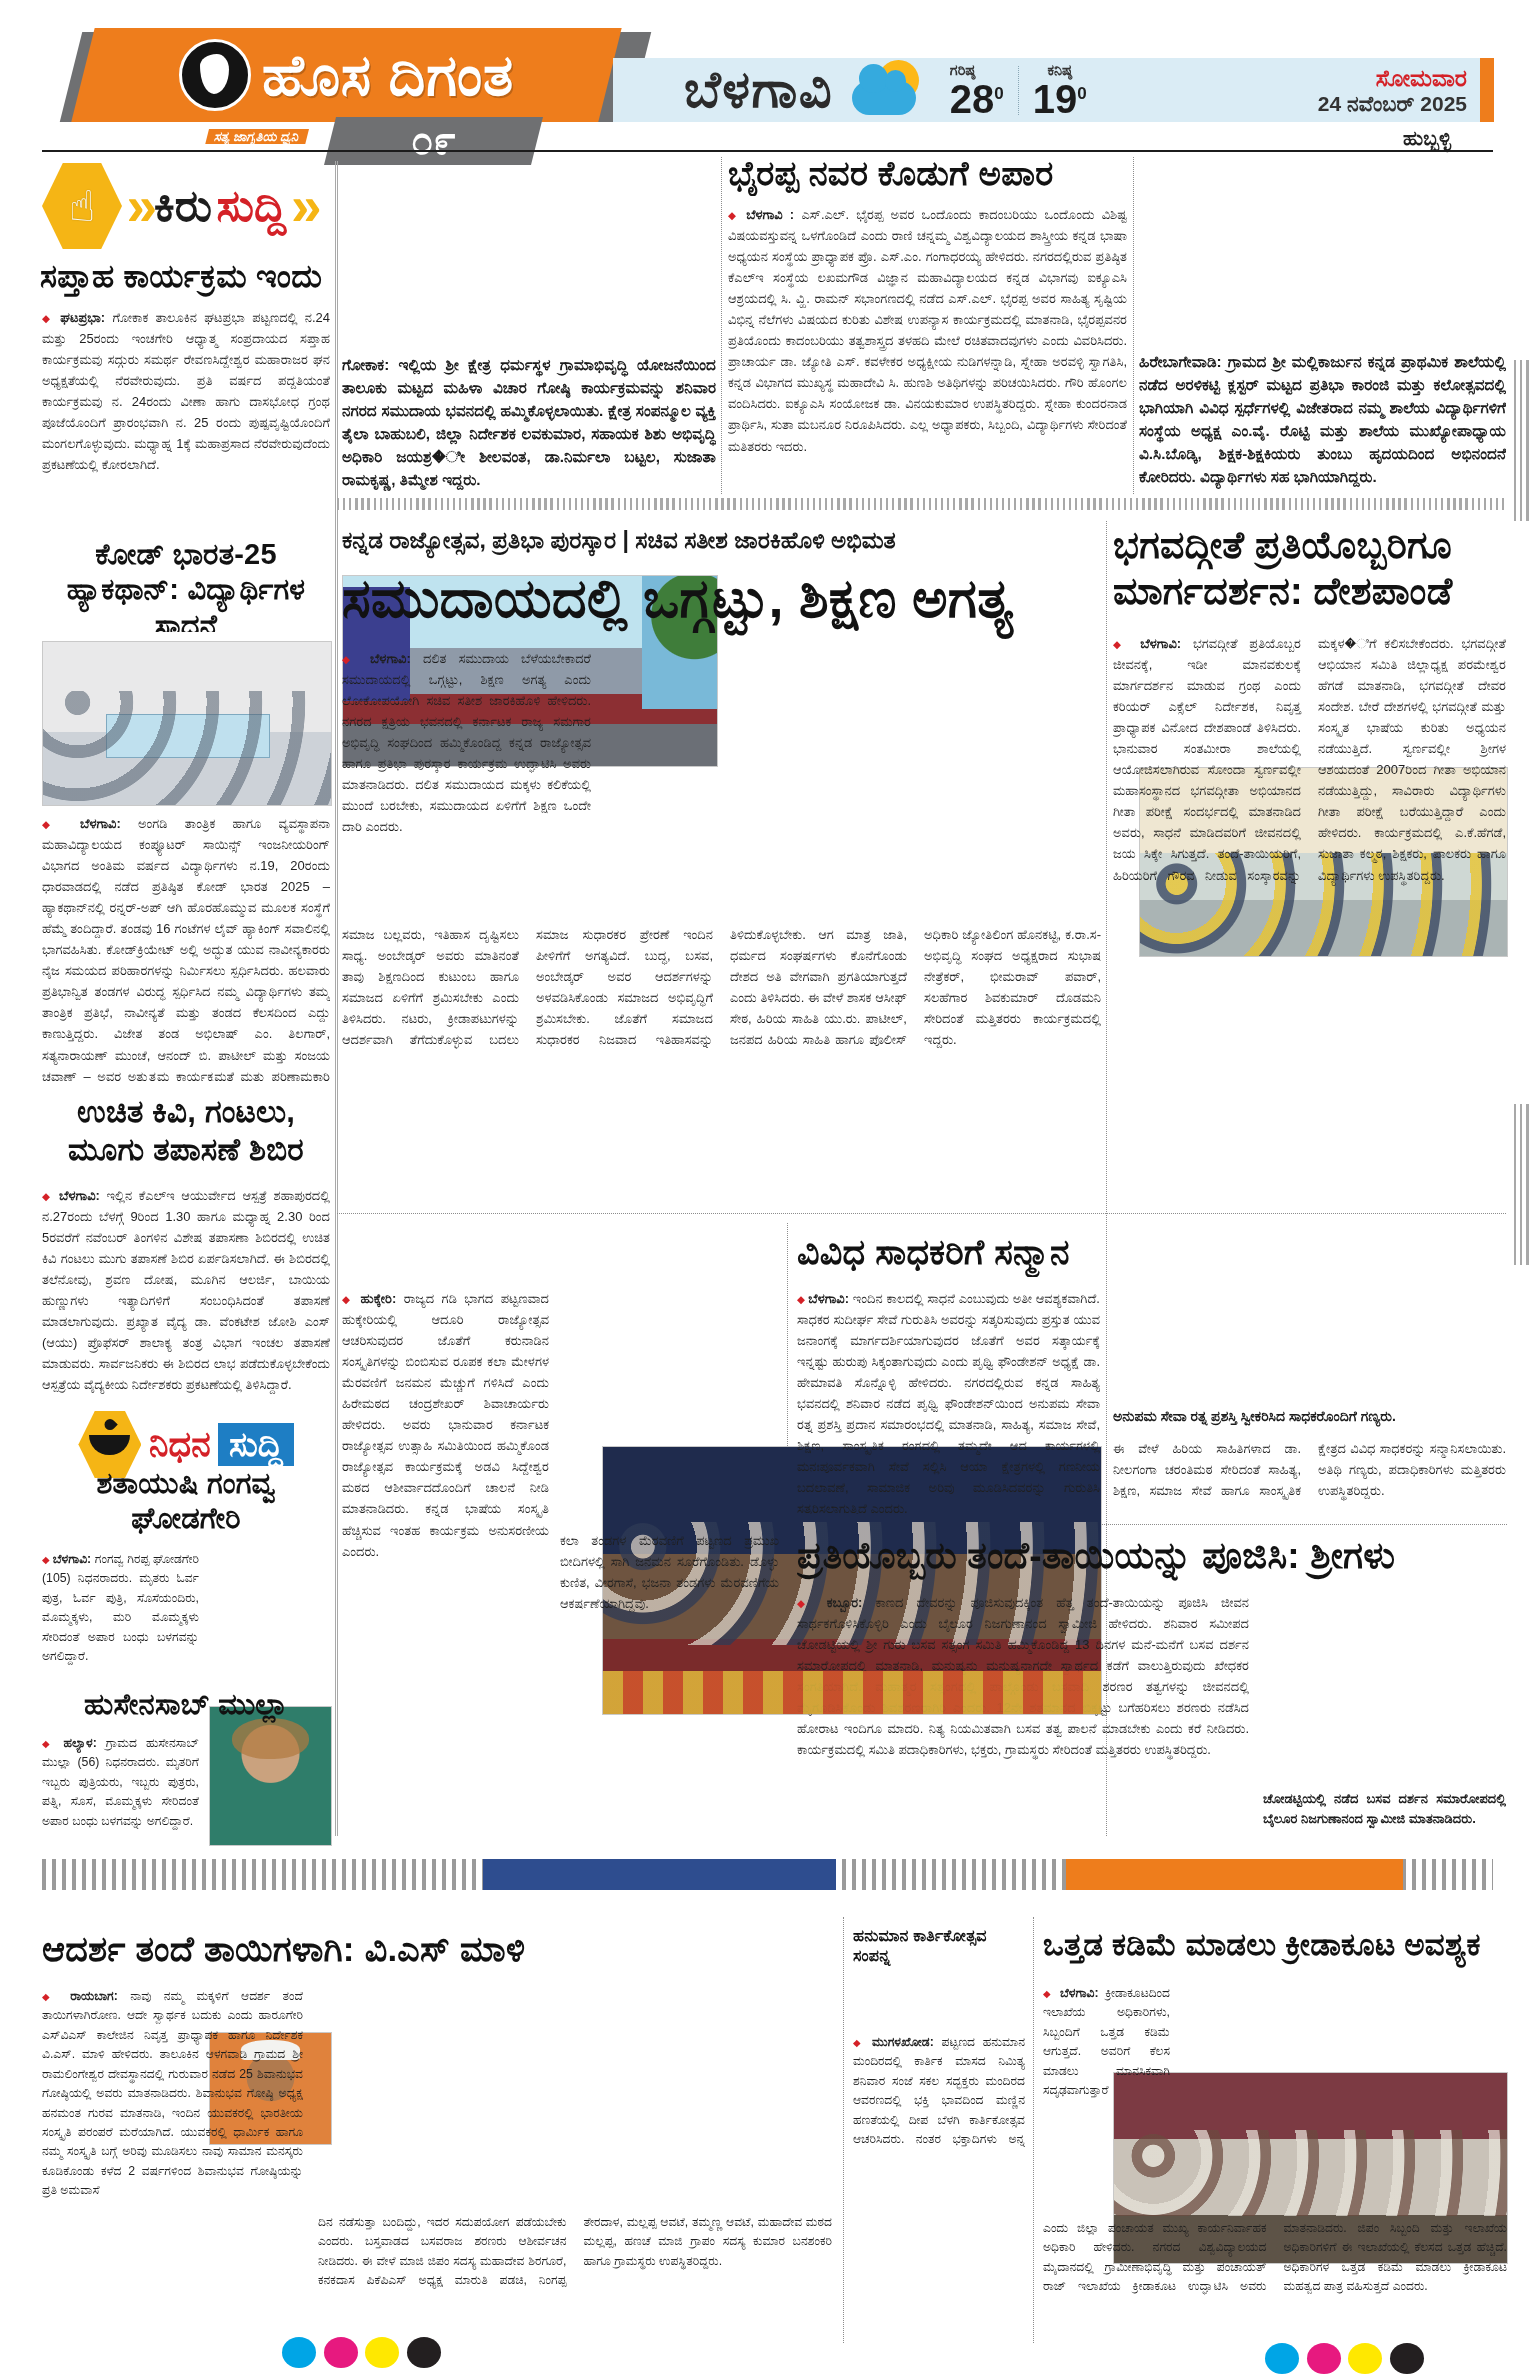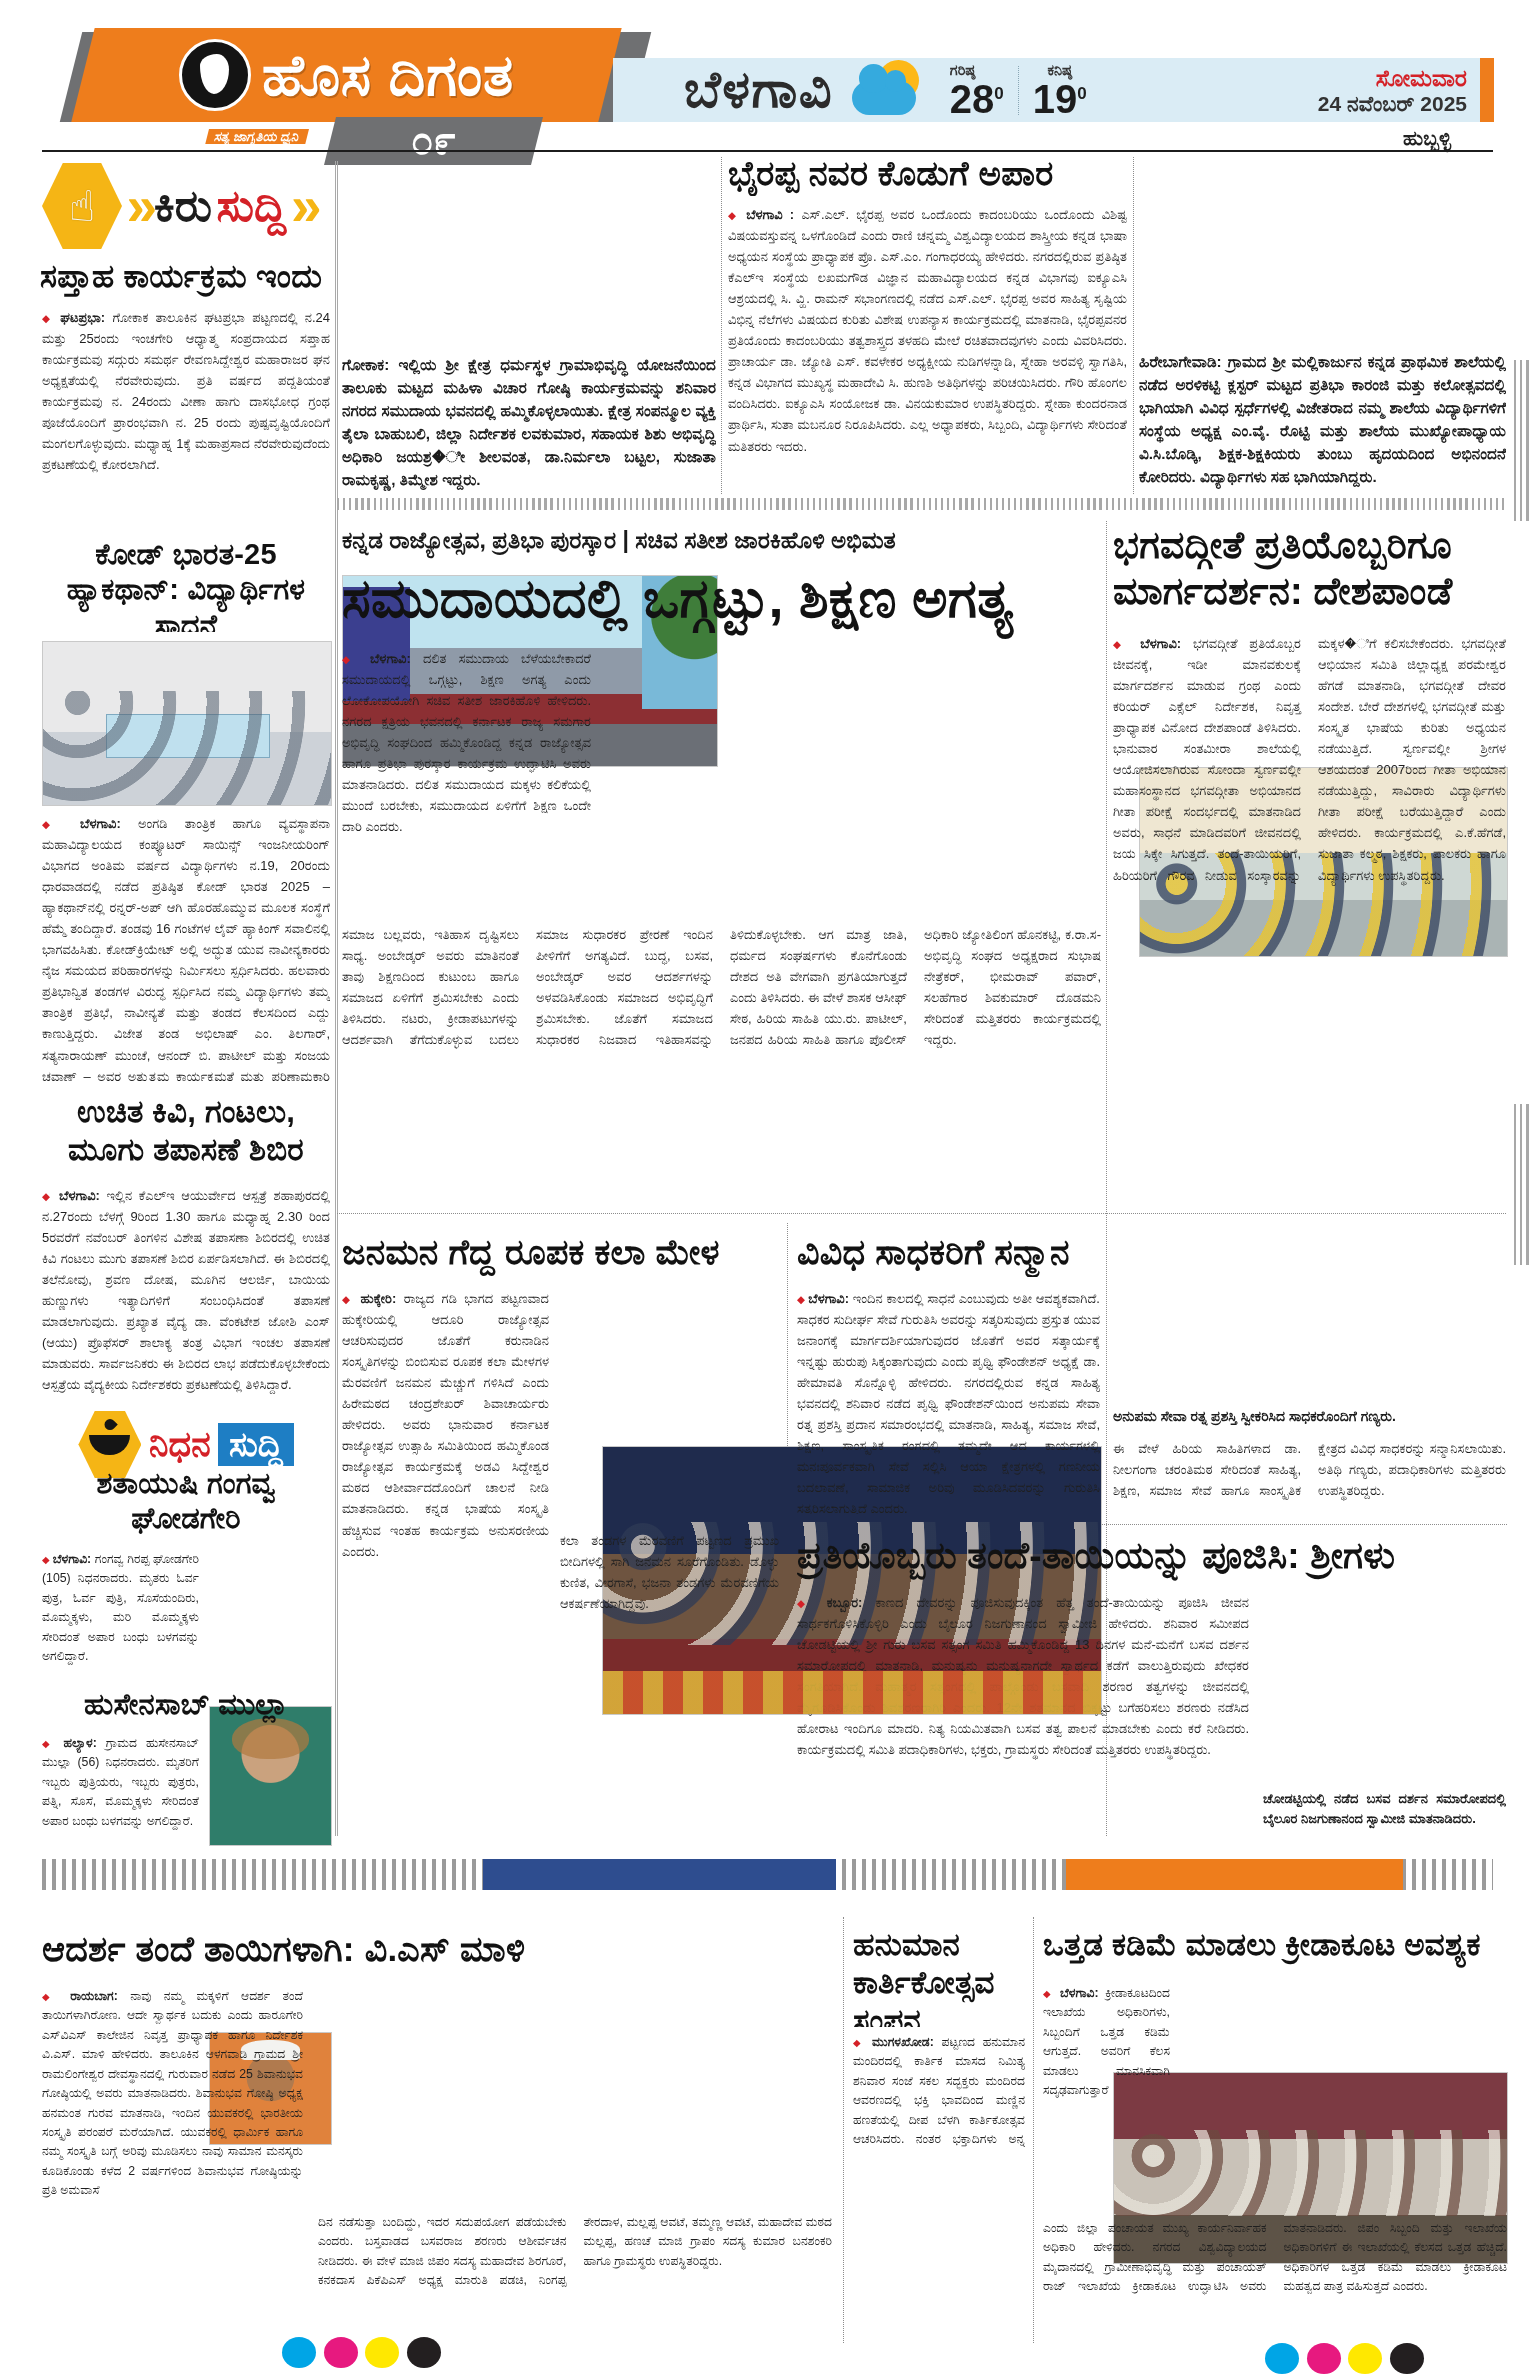--- a/index.html
+++ b/index.html
@@ -217,21 +217,20 @@
   <div class="abs ph ph-stage" style="left:602px;top:646px;width:498px;height:267px;"></div>
   <div class="abs body-txt cols4 clip" style="left:342px;top:924px;width:759px;height:276px;">ಸಮಾಜ ಬಲ್ಲವರು, ಇತಿಹಾಸ ದೃಷ್ಟಿಸಲು ಸಾಧ್ಯ. ಅಂಬೇಡ್ಕರ್ ಅವರು ಮಾತಿನಂತೆ ತಾವು ಶಿಕ್ಷಣದಿಂದ ಕುಟುಂಬ ಹಾಗೂ ಸಮಾಜದ ಏಳಿಗೆಗೆ ಶ್ರಮಿಸಬೇಕು ಎಂದು ತಿಳಿಸಿದರು. ನಟರು, ಕ್ರೀಡಾಪಟುಗಳನ್ನು ಆದರ್ಶವಾಗಿ ತೆಗೆದುಕೊಳ್ಳುವ ಬದಲು ಸಮಾಜ ಸುಧಾರಕರ ಪ್ರೇರಣೆ ಇಂದಿನ ಪೀಳಿಗೆಗೆ ಅಗತ್ಯವಿದೆ. ಬುದ್ಧ, ಬಸವ, ಅಂಬೇಡ್ಕರ್ ಅವರ ಆದರ್ಶಗಳನ್ನು ಅಳವಡಿಸಿಕೊಂಡು ಸಮಾಜದ ಅಭಿವೃದ್ಧಿಗೆ ಶ್ರಮಿಸಬೇಕು. ಜೊತೆಗೆ ಸಮಾಜದ ಸುಧಾರಕರ ನಿಜವಾದ ಇತಿಹಾಸವನ್ನು ತಿಳಿದುಕೊಳ್ಳಬೇಕು. ಆಗ ಮಾತ್ರ ಜಾತಿ, ಧರ್ಮದ ಸಂಘರ್ಷಗಳು ಕೊನೆಗೊಂಡು ದೇಶದ ಅತಿ ವೇಗವಾಗಿ ಪ್ರಗತಿಯಾಗುತ್ತದೆ ಎಂದು ತಿಳಿಸಿದರು. ಈ ವೇಳೆ ಶಾಸಕ ಆಸೀಫ್ ಸೇಠ, ಹಿರಿಯ ಸಾಹಿತಿ ಯು.ರು. ಪಾಟೀಲ್, ಜನಪದ ಹಿರಿಯ ಸಾಹಿತಿ ಹಾಗೂ ಪೊಲೀಸ್ ಅಧಿಕಾರಿ ಜ್ಯೋತಿಲಿಂಗ ಹೊನಕಟ್ಟಿ, ಕ.ರಾ.ಸ-ಅಭಿವೃದ್ಧಿ ಸಂಘದ ಅಧ್ಯಕ್ಷರಾದ ಸುಭಾಷ ನೇತ್ರೆಕರ್, ಭೀಮರಾವ್ ಪವಾರ್, ಸಲಹೆಗಾರ ಶಿವಕುಮಾರ್ ದೊಡಮನಿ ಸೇರಿದಂತೆ ಮತ್ತಿತರರು ಕಾರ್ಯಕ್ರಮದಲ್ಲಿ ಇದ್ದರು.</div>
 
   <div class="abs headline clip" style="left:1113px;top:523px;width:393px;height:101px;font-size:38px;line-height:1.2;">ಭಗವದ್ಗೀತೆ ಪ್ರತಿಯೊಬ್ಬರಿಗೂ ಮಾರ್ಗದರ್ಶನ: ದೇಶಪಾಂಡೆ</div>
   <div class="abs body-txt cols2 clip" style="left:1113px;top:633px;width:393px;height:362px;">
     <span class="dl">ಬೆಳಗಾವಿ:</span>
     <span>ಭಗವದ್ಗೀತೆ ಪ್ರತಿಯೊಬ್ಬರ ಜೀವನಕ್ಕೆ, ಇಡೀ ಮಾನವಕುಲಕ್ಕೆ ಮಾರ್ಗದರ್ಶನ ಮಾಡುವ ಗ್ರಂಥ ಎಂದು ಕರಿಯರ್ ಎಕ್ಸೆಲ್ ನಿರ್ದೇಶಕ, ನಿವೃತ್ತ ಪ್ರಾಧ್ಯಾಪಕ ವಿನೋದ ದೇಶಪಾಂಡೆ ತಿಳಿಸಿದರು. ಭಾನುವಾರ ಸಂತಮೀರಾ ಶಾಲೆಯಲ್ಲಿ ಆಯೋಜಿಸಲಾಗಿರುವ ಸೋಂದಾ ಸ್ವರ್ಣವಲ್ಲೀ ಮಹಾಸಂಸ್ಥಾನದ ಭಗವದ್ಗೀತಾ ಅಭಿಯಾನದ ಗೀತಾ ಪರೀಕ್ಷೆ ಸಂದರ್ಭದಲ್ಲಿ ಮಾತನಾಡಿದ ಅವರು, ಸಾಧನೆ ಮಾಡಿದವರಿಗೆ ಜೀವನದಲ್ಲಿ ಜಯ ಸಿಕ್ಕೇ ಸಿಗುತ್ತದೆ. ತಂದೆ-ತಾಯಿಯರಿಗೆ, ಹಿರಿಯರಿಗೆ ಗೌರವ ನೀಡುವ ಸಂಸ್ಕಾರವನ್ನು ಮಕ್ಕಳ�ಿಗೆ ಕಲಿಸಬೇಕೆಂದರು. ಭಗವದ್ಗೀತೆ ಆಭಿಯಾನ ಸಮಿತಿ ಜಿಲ್ಲಾಧ್ಯಕ್ಷ ಪರಮೇಶ್ವರ ಹೆಗಡೆ ಮಾತನಾಡಿ, ಭಗವದ್ಗೀತೆ ದೇವರ ಸಂದೇಶ. ಬೇರೆ ದೇಶಗಳಲ್ಲಿ ಭಗವದ್ಗೀತೆ ಮತ್ತು ಸಂಸ್ಕೃತ ಭಾಷೆಯ ಕುರಿತು ಅಧ್ಯಯನ ನಡೆಯುತ್ತಿದೆ. ಸ್ವರ್ಣವಲ್ಲೀ ಶ್ರೀಗಳ ಆಶಯದಂತೆ 2007ರಿಂದ ಗೀತಾ ಅಭಿಯಾನ ನಡೆಯುತ್ತಿದ್ದು, ಸಾವಿರಾರು ವಿದ್ಯಾರ್ಥಿಗಳು ಗೀತಾ ಪರೀಕ್ಷೆ ಬರೆಯುತ್ತಿದ್ದಾರೆ ಎಂದು ಹೇಳಿದರು. ಕಾರ್ಯಕ್ರಮದಲ್ಲಿ ಎ.ಕೆ.ಹೆಗಡೆ, ಸುಜಾತಾ ಕಲ್ಮಠ, ಶಿಕ್ಷಕರು, ಪಾಲಕರು ಹಾಗೂ ವಿದ್ಯಾರ್ಥಿಗಳು ಉಪಸ್ಥಿತರಿದ್ದರು.</span>
   </div>
   <div class="abs ph ph-func" style="left:1113px;top:1003px;width:393px;height:190px;"></div>
 
-  <div class="abs headline clip" style="left:342px;top:1231px;width:437px;height:46px;font-size:35px;">ಜನಮನ ಗೆದ್ದ ರೂಪಕ ಕಲಾ ಮೇಳ</div>
   <div class="abs body-txt clip" style="left:342px;top:1288px;width:207px;height:544px;">
     <span class="dl">ಹುಕ್ಕೇರಿ:</span>
     <span>ರಾಜ್ಯದ ಗಡಿ ಭಾಗದ ಪಟ್ಟಣವಾದ ಹುಕ್ಕೇರಿಯಲ್ಲಿ ಆದೂರಿ ರಾಜ್ಯೋತ್ಸವ ಆಚರಿಸುವುದರ ಜೊತೆಗೆ ಕರುನಾಡಿನ ಸಂಸ್ಕೃತಿಗಳನ್ನು ಬಿಂಬಿಸುವ ರೂಪಕ ಕಲಾ ಮೇಳಗಳ ಮೆರವಣಿಗೆ ಜನಮನ ಮೆಚ್ಚುಗೆ ಗಳಿಸಿದೆ ಎಂದು ಹಿರೇಮಠದ ಚಂದ್ರಶೇಖರ್ ಶಿವಾಚಾರ್ಯರು ಹೇಳಿದರು. ಅವರು ಭಾನುವಾರ ಕರ್ನಾಟಕ ರಾಜ್ಯೋತ್ಸವ ಉತ್ಸಾಹಿ ಸಮಿತಿಯಿಂದ ಹಮ್ಮಿಕೊಂಡ ರಾಜ್ಯೋತ್ಸವ ಕಾರ್ಯಕ್ರಮಕ್ಕೆ ಅಡವಿ ಸಿದ್ದೇಶ್ವರ ಮಠದ ಆಶೀರ್ವಾದದೊಂದಿಗೆ ಚಾಲನೆ ನೀಡಿ ಮಾತನಾಡಿದರು. ಕನ್ನಡ ಭಾಷೆಯ ಸಂಸ್ಕೃತಿ ಹೆಚ್ಚಿಸುವ ಇಂತಹ ಕಾರ್ಯಕ್ರಮ ಅನುಸರಣೀಯ ಎಂದರು.</span>
   </div>
   <div class="abs body-txt clip" style="left:560px;top:1530px;width:219px;height:303px;">ಕಲಾ ತಂಡಗಳ ಮೆರವಣಿಗೆ ಪಟ್ಟಣದ ಪ್ರಮುಖ ಬೀದಿಗಳಲ್ಲಿ ಸಾಗಿ ಜನಮನ ಸೂರೆಗೊಂಡಿತು. ಡೊಳ್ಳು ಕುಣಿತ, ವೀರಗಾಸೆ, ಭಜನಾ ತಂಡಗಳು ಮೆರವಣಿಗೆಯ ಆಕರ್ಷಣೆಯಾಗಿದ್ದವು.</div>
 
   <div class="abs headline clip" style="left:797px;top:1231px;width:303px;height:46px;font-size:35px;">ವಿವಿಧ ಸಾಧಕರಿಗೆ ಸನ್ಮಾನ</div>
   <div class="abs body-txt clip" style="left:797px;top:1288px;width:303px;height:226px;">
     <span class="dl">ಬೆಳಗಾವಿ:</span>
     <span>ಇಂದಿನ ಕಾಲದಲ್ಲಿ ಸಾಧನೆ ಎಂಬುವುದು ಅತೀ ಆವಶ್ಯಕವಾಗಿದೆ. ಸಾಧಕರ ಸುದೀರ್ಘ ಸೇವೆ ಗುರುತಿಸಿ ಅವರನ್ನು ಸತ್ಕರಿಸುವುದು ಪ್ರಸ್ತುತ ಯುವ ಜನಾಂಗಕ್ಕೆ ಮಾರ್ಗದರ್ಶಿಯಾಗುವುದರ ಜೊತೆಗೆ ಅವರ ಸತ್ಕಾರ್ಯಕ್ಕೆ ಇನ್ನಷ್ಟು ಹುರುಪು ಸಿಕ್ಕಂತಾಗುವುದು ಎಂದು ಪೃಥ್ವಿ ಫೌಂಡೇಶನ್ ಅಧ್ಯಕ್ಷೆ ಡಾ. ಹೇಮಾವತಿ ಸೊನ್ನೊಳ್ಳಿ ಹೇಳಿದರು. ನಗರದಲ್ಲಿರುವ ಕನ್ನಡ ಸಾಹಿತ್ಯ ಭವನದಲ್ಲಿ ಶನಿವಾರ ನಡೆದ ಪೃಥ್ವಿ ಫೌಂಡೇಶನ್‌ಯಿಂದ ಅನುಪಮ ಸೇವಾ ರತ್ನ ಪ್ರಶಸ್ತಿ ಪ್ರದಾನ ಸಮಾರಂಭದಲ್ಲಿ ಮಾತನಾಡಿ, ಸಾಹಿತ್ಯ, ಸಮಾಜ ಸೇವೆ, ಶಿಕ್ಷಣ, ಸಾಂಸ್ಕೃತಿಕ ರಂಗದಲ್ಲಿ ತಮ್ಮದೇ ಆದ ಕಾರ್ಯಗಳಲ್ಲಿ ಮನಃಪೂರ್ವಕವಾಗಿ ಸೇವೆ ಸಲ್ಲಿಸಿ ಆಯಾ ಕ್ಷೇತ್ರಗಳಲ್ಲಿ ಗಣನೀಯ ಬದಲಾವಣೆ, ಸಾಮಾಜಿಕ ಅರಿವು ಮೂಡಿಸಿದವರನ್ನು ಗುರುತಿಸಿ ಸತ್ಕರಿಸಲಾಗುತ್ತಿದೆ ಎಂದರು.</span>
@@ -257,21 +256,21 @@
   <div class="abs vdots" style="left:1033px;top:1917px;height:426px;"></div>
 
   <div class="abs headline clip" style="left:42px;top:1928px;width:790px;height:46px;font-size:35px;">ಆದರ್ಶ ತಂದೆ ತಾಯಿಗಳಾಗಿ: ವಿ.ಎಸ್ ಮಾಳಿ</div>
   <div class="abs body-sm clip" style="left:42px;top:1987px;width:261px;height:349px;">
     <span class="dl">ರಾಯಬಾಗ:</span>
     <span>ನಾವು ನಮ್ಮ ಮಕ್ಕಳಿಗೆ ಆದರ್ಶ ತಂದೆ ತಾಯಿಗಳಾಗಿರೋಣ. ಆದೇ ಸ್ವಾರ್ಥಕ ಬದುಕು ಎಂದು ಹಾರೂಗೇರಿ ಎಸ್‌ವಿಎಸ್ ಕಾಲೇಜಿನ ನಿವೃತ್ತ ಪ್ರಾಧ್ಯಾಪಕ ಹಾಗೂ ನಿರ್ದೇಶಕ ವಿ.ಎಸ್. ಮಾಳಿ ಹೇಳಿದರು. ತಾಲೂಕಿನ ಆಳಗವಾಡಿ ಗ್ರಾಮದ ಶ್ರೀ ರಾಮಲಿಂಗೇಶ್ವರ ದೇವಸ್ಥಾನದಲ್ಲಿ ಗುರುವಾರ ನಡೆದ 25 ಶಿವಾನುಭವ ಗೋಷ್ಠಿಯಲ್ಲಿ ಅವರು ಮಾತನಾಡಿದರು. ಶಿವಾನುಭವ ಗೋಷ್ಠಿ ಅಧ್ಯಕ್ಷ ಹನಮಂತ ಗುರವ ಮಾತನಾಡಿ, ಇಂದಿನ ಯುವಕರಲ್ಲಿ ಭಾರತೀಯ ಸಂಸ್ಕೃತಿ ಪರಂಪರೆ ಮರೆಯಾಗಿದೆ. ಯುವಕರಲ್ಲಿ ಧಾರ್ಮಿಕ ಹಾಗೂ ನಮ್ಮ ಸಂಸ್ಕೃತಿ ಬಗ್ಗೆ ಅರಿವು ಮೂಡಿಸಲು ನಾವು ಸಾಮಾನ ಮನಸ್ಕರು ಕೂಡಿಕೊಂಡು ಕಳೆದ 2 ವರ್ಷಗಳಿಂದ ಶಿವಾನುಭವ ಗೋಷ್ಠಿಯನ್ನು ಪ್ರತಿ ಅಮವಾಸೆ</span>
   </div>
 
   <div class="abs body-sm cols2 clip" style="left:318px;top:2213px;width:514px;height:123px;">ದಿನ ನಡೆಸುತ್ತಾ ಬಂದಿದ್ದು, ಇದರ ಸದುಪಯೋಗ ಪಡೆಯಬೇಕು ಎಂದರು. ಬಸ್ತವಾಡದ ಬಸವರಾಜ ಶರಣರು ಆಶೀರ್ವಚನ ನೀಡಿದರು. ಈ ವೇಳೆ ಮಾಜಿ ಜಿಪಂ ಸದಸ್ಯ ಮಹಾದೇವ ಶಿರಗೂರೆ, ಕನಕದಾಸ ಪಿಕೆಪಿಎಸ್ ಅಧ್ಯಕ್ಷ ಮಾರುತಿ ಪಡಚಿ, ನಿಂಗಪ್ಪ ತೇರದಾಳ, ಮಲ್ಲಪ್ಪ ಆವಟೆ, ತಮ್ಮಣ್ಣ ಆವಟೆ, ಮಹಾದೇವ ಮಠದ ಮಲ್ಲಪ್ಪ, ಹಣಚೆ ಮಾಜಿ ಗ್ರಾಪಂ ಸದಸ್ಯ ಕುಮಾರ ಬನಶಂಕರಿ ಹಾಗೂ ಗ್ರಾಮಸ್ಥರು ಉಪಸ್ಥಿತರಿದ್ದರು.</div>
 
-  <div class="abs headline clip" style="left:853px;top:1926px;width:172px;height:101px;font-size:31px;">ಹನುಮಾನ ಕಾರ್ತಿಕೋತ್ಸವ ಸಂಪನ್ನ</div>
+  <div class="abs headline clip" style="left:853px;top:1926px;width:172px;height:101px;font-size:16px;">ಹನುಮಾನ ಕಾರ್ತಿಕೋತ್ಸವ ಸಂಪನ್ನ</div>
   <div class="abs body-sm clip" style="left:853px;top:2033px;width:172px;height:115px;">
     <span class="dl">ಮುಗಳಖೋಡ:</span>
     <span>ಪಟ್ಟಣದ ಹನುಮಾನ ಮಂದಿರದಲ್ಲಿ ಕಾರ್ತಿಕ ಮಾಸದ ನಿಮಿತ್ಯ ಶನಿವಾರ ಸಂಜೆ ಸಕಲ ಸದ್ಭಕ್ತರು ಮಂದಿರದ ಆವರಣದಲ್ಲಿ ಭಕ್ತಿ ಭಾವದಿಂದ ಮಣ್ಣಿನ ಹಣತೆಯಲ್ಲಿ ದೀಪ ಬೆಳಗಿ ಕಾರ್ತಿಕೋತ್ಸವ ಆಚರಿಸಿದರು. ನಂತರ ಭಕ್ತಾದಿಗಳು ಅನ್ನ ಪ್ರಸಾದ ಸೇವೆ ಸಲ್ಲಿಸಿ ಹನುಮನ ಕೃಪೆಗೆ ಪಾತ್ರರಾದರು. ಈ ಸಂದರ್ಭದಲ್ಲಿ ಚೋಳಪ್ಪ ಪೂಜೇರಿ, ಪುರಸಭೆ ಸದಸ್ಯ ರಾಜು ನಾಯಿಕ, ರಾವಸಾಬ ನಾಯಿಕ, ರವಿವರ್ಮ ನಾಯಿಕ, ಲಕ್ಷ್ಮಣ ಪೂಜೇರಿ, ಯಲ್ಲಾಲಿಂಗ ನಾಯಿಕ, ಬಸವರಾಜ ತೇರದಾಳ, ವಿನೋದ್ ನಾಯಿಕ, ಮಾರುತಿ ನಾವಿ, ಗಜಾನನ ಹೂಗಾರ, ತಿಪ್ಪಣ್ಣ ಕುರಿಮನಿ, ಶಿವಪ್ಪ ಪೂಜಾರಿ, ಹನುಮಂತ ತೇಲಿ, ಶ್ರೀಶೈಲ ಗಾಣಿಗೇರ, ಸಂಗಪ್ಪ ತೇಲಿ, ಬಸಪ್ಪ ತೇಲಿ, ಮಲ್ಲಪ್ಪ ತೇಲಿ, ಭೀಮಪ್ಪ ತೇಲಿ, ದರೆಪ್ಪ ತೇಲಿ, ಶಿವಪ್ಪ ಮದಲಮಟ್ಟಿ ಸೇರಿದಂತೆ ಪಟ್ಟಣದ ಹನುಮಾನ ಭಕ್ತರು ಇದ್ದರು.</span>
   </div>
 
   <div class="abs headline clip" style="left:1043px;top:1926px;width:464px;height:43px;font-size:31px;">ಒತ್ತಡ ಕಡಿಮೆ ಮಾಡಲು ಕ್ರೀಡಾಕೂಟ ಅವಶ್ಯಕ</div>
   <div class="abs body-sm clip" style="left:1043px;top:1984px;width:127px;height:230px;">
     <span class="dl">ಬೆಳಗಾವಿ:</span>
     <span>ಕ್ರೀಡಾಕೂಟದಿಂದ ಇಲಾಖೆಯ ಅಧಿಕಾರಿಗಳು, ಸಿಬ್ಬಂದಿಗೆ ಒತ್ತಡ ಕಡಿಮೆ ಆಗುತ್ತದೆ. ಅವರಿಗೆ ಕೆಲಸ ಮಾಡಲು ಮಾನಸಿಕವಾಗಿ ಸದೃಢವಾಗುತ್ತಾರೆ</span>
   </div>

